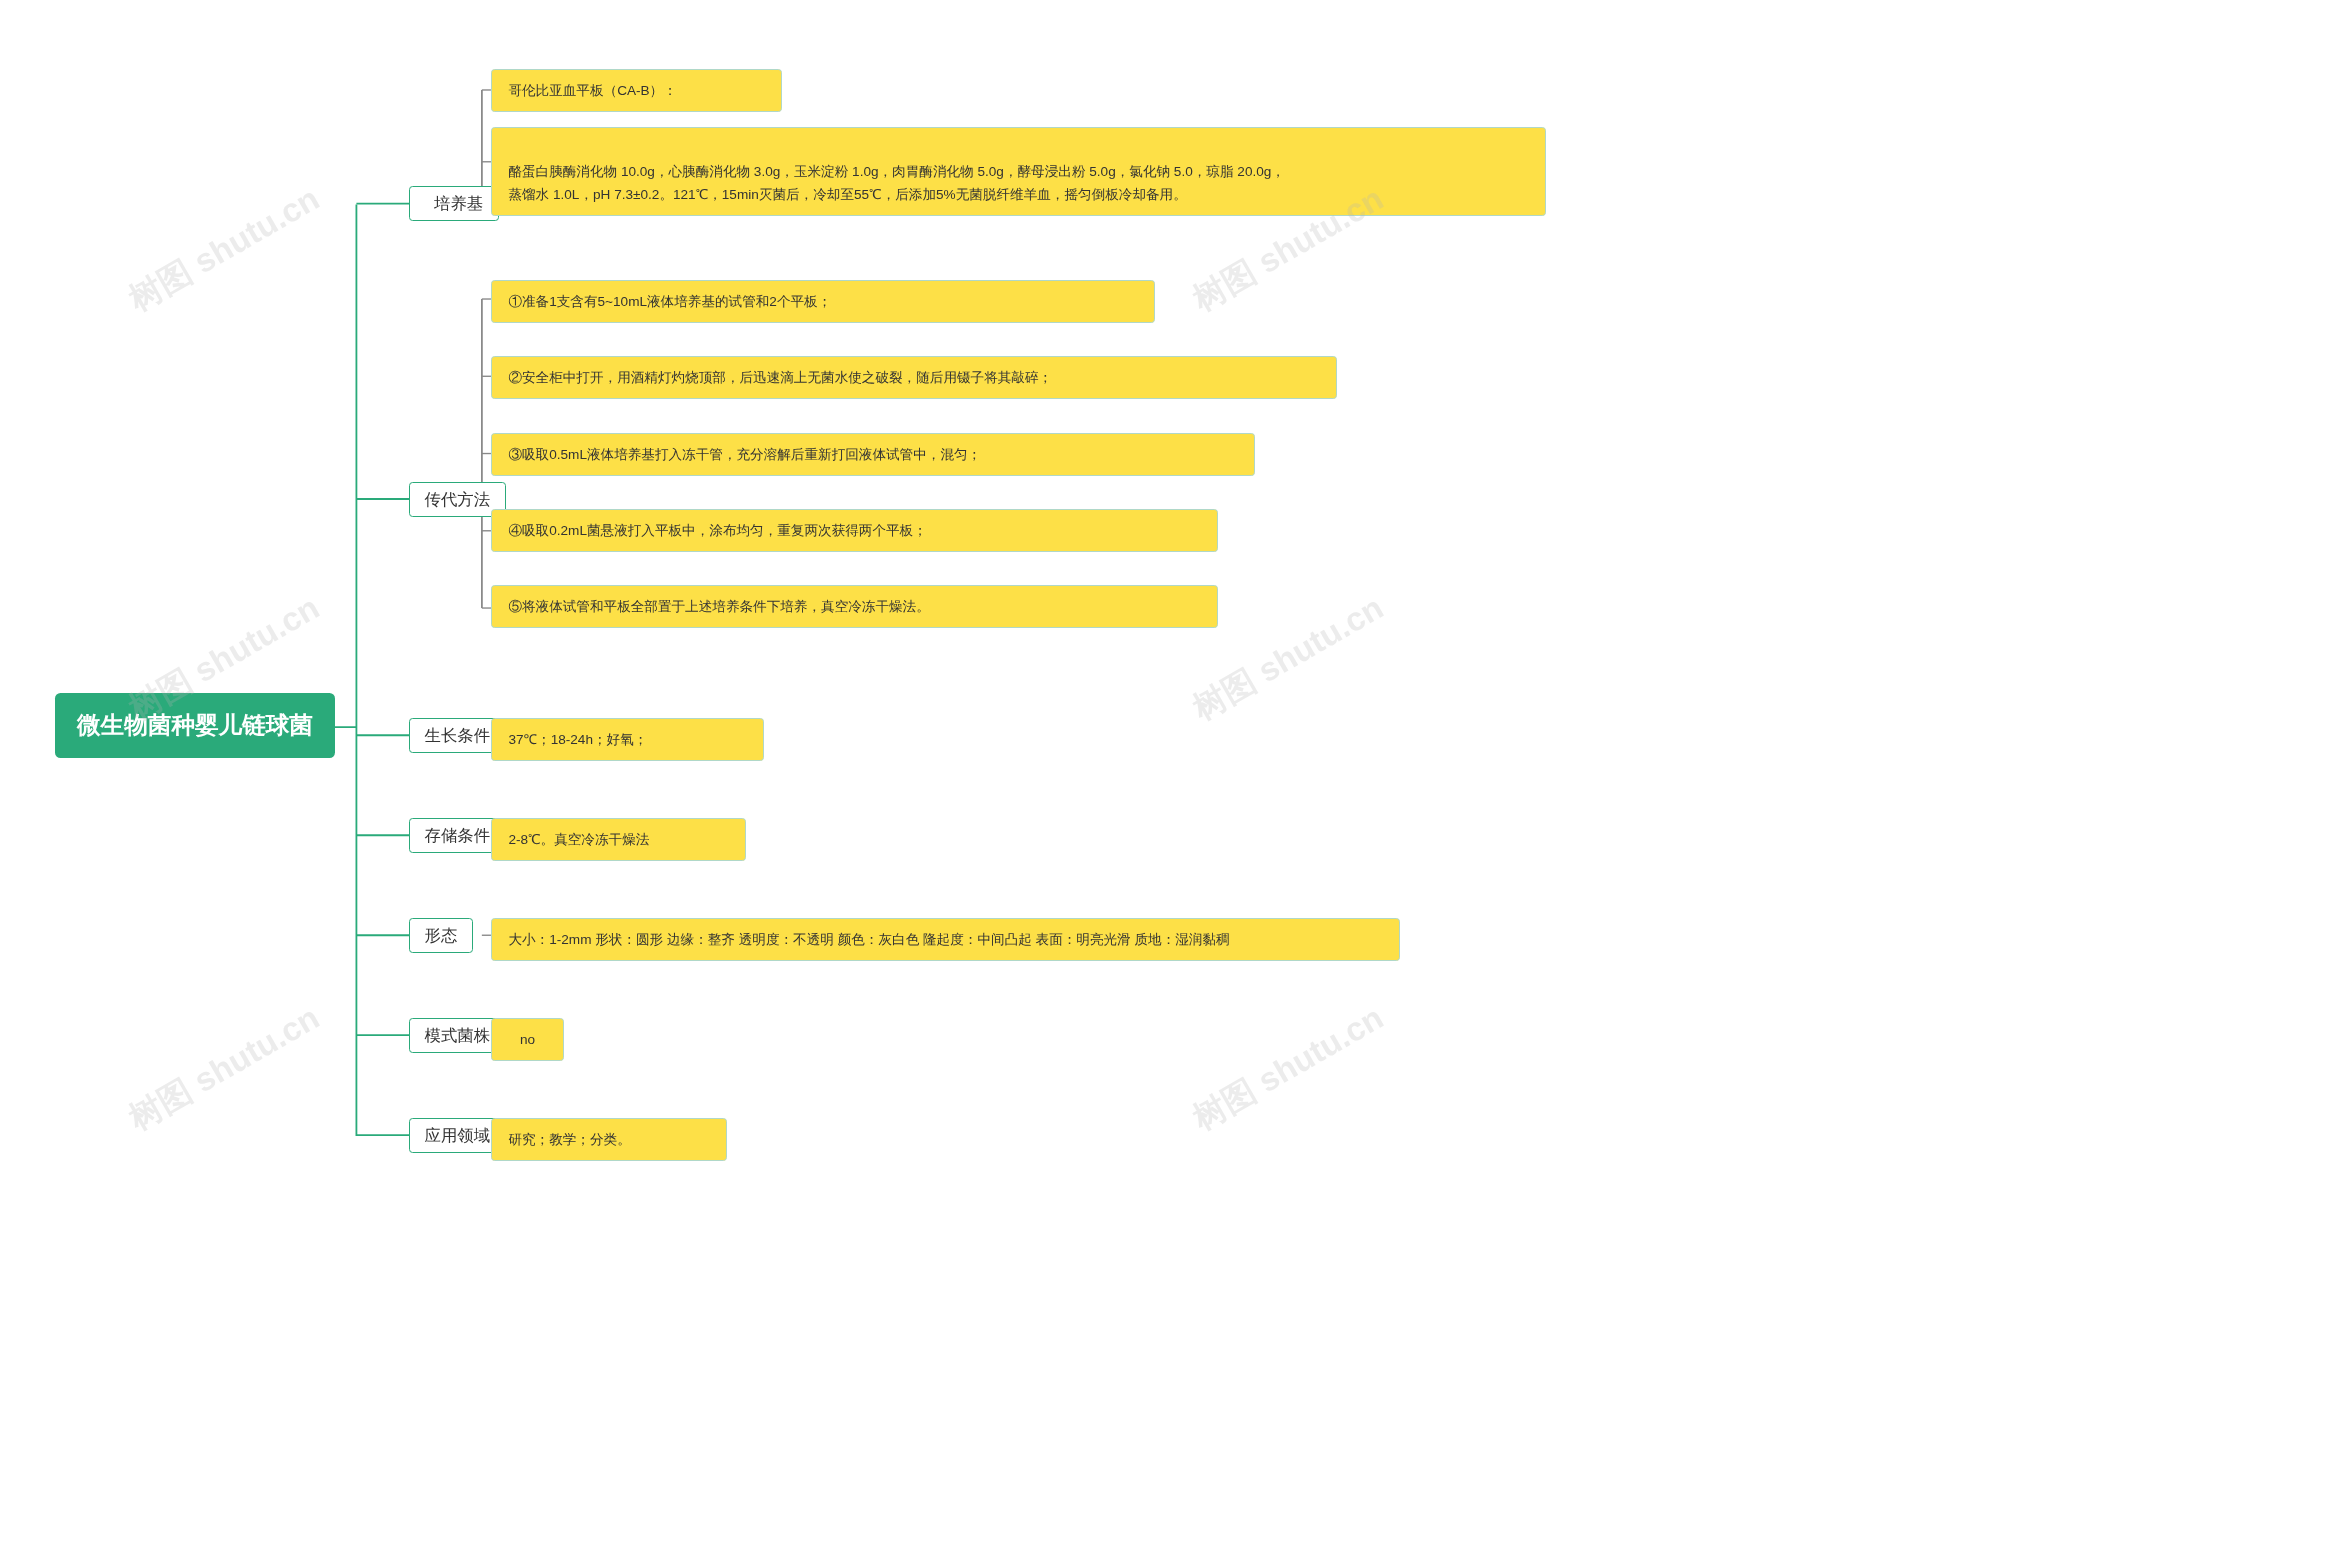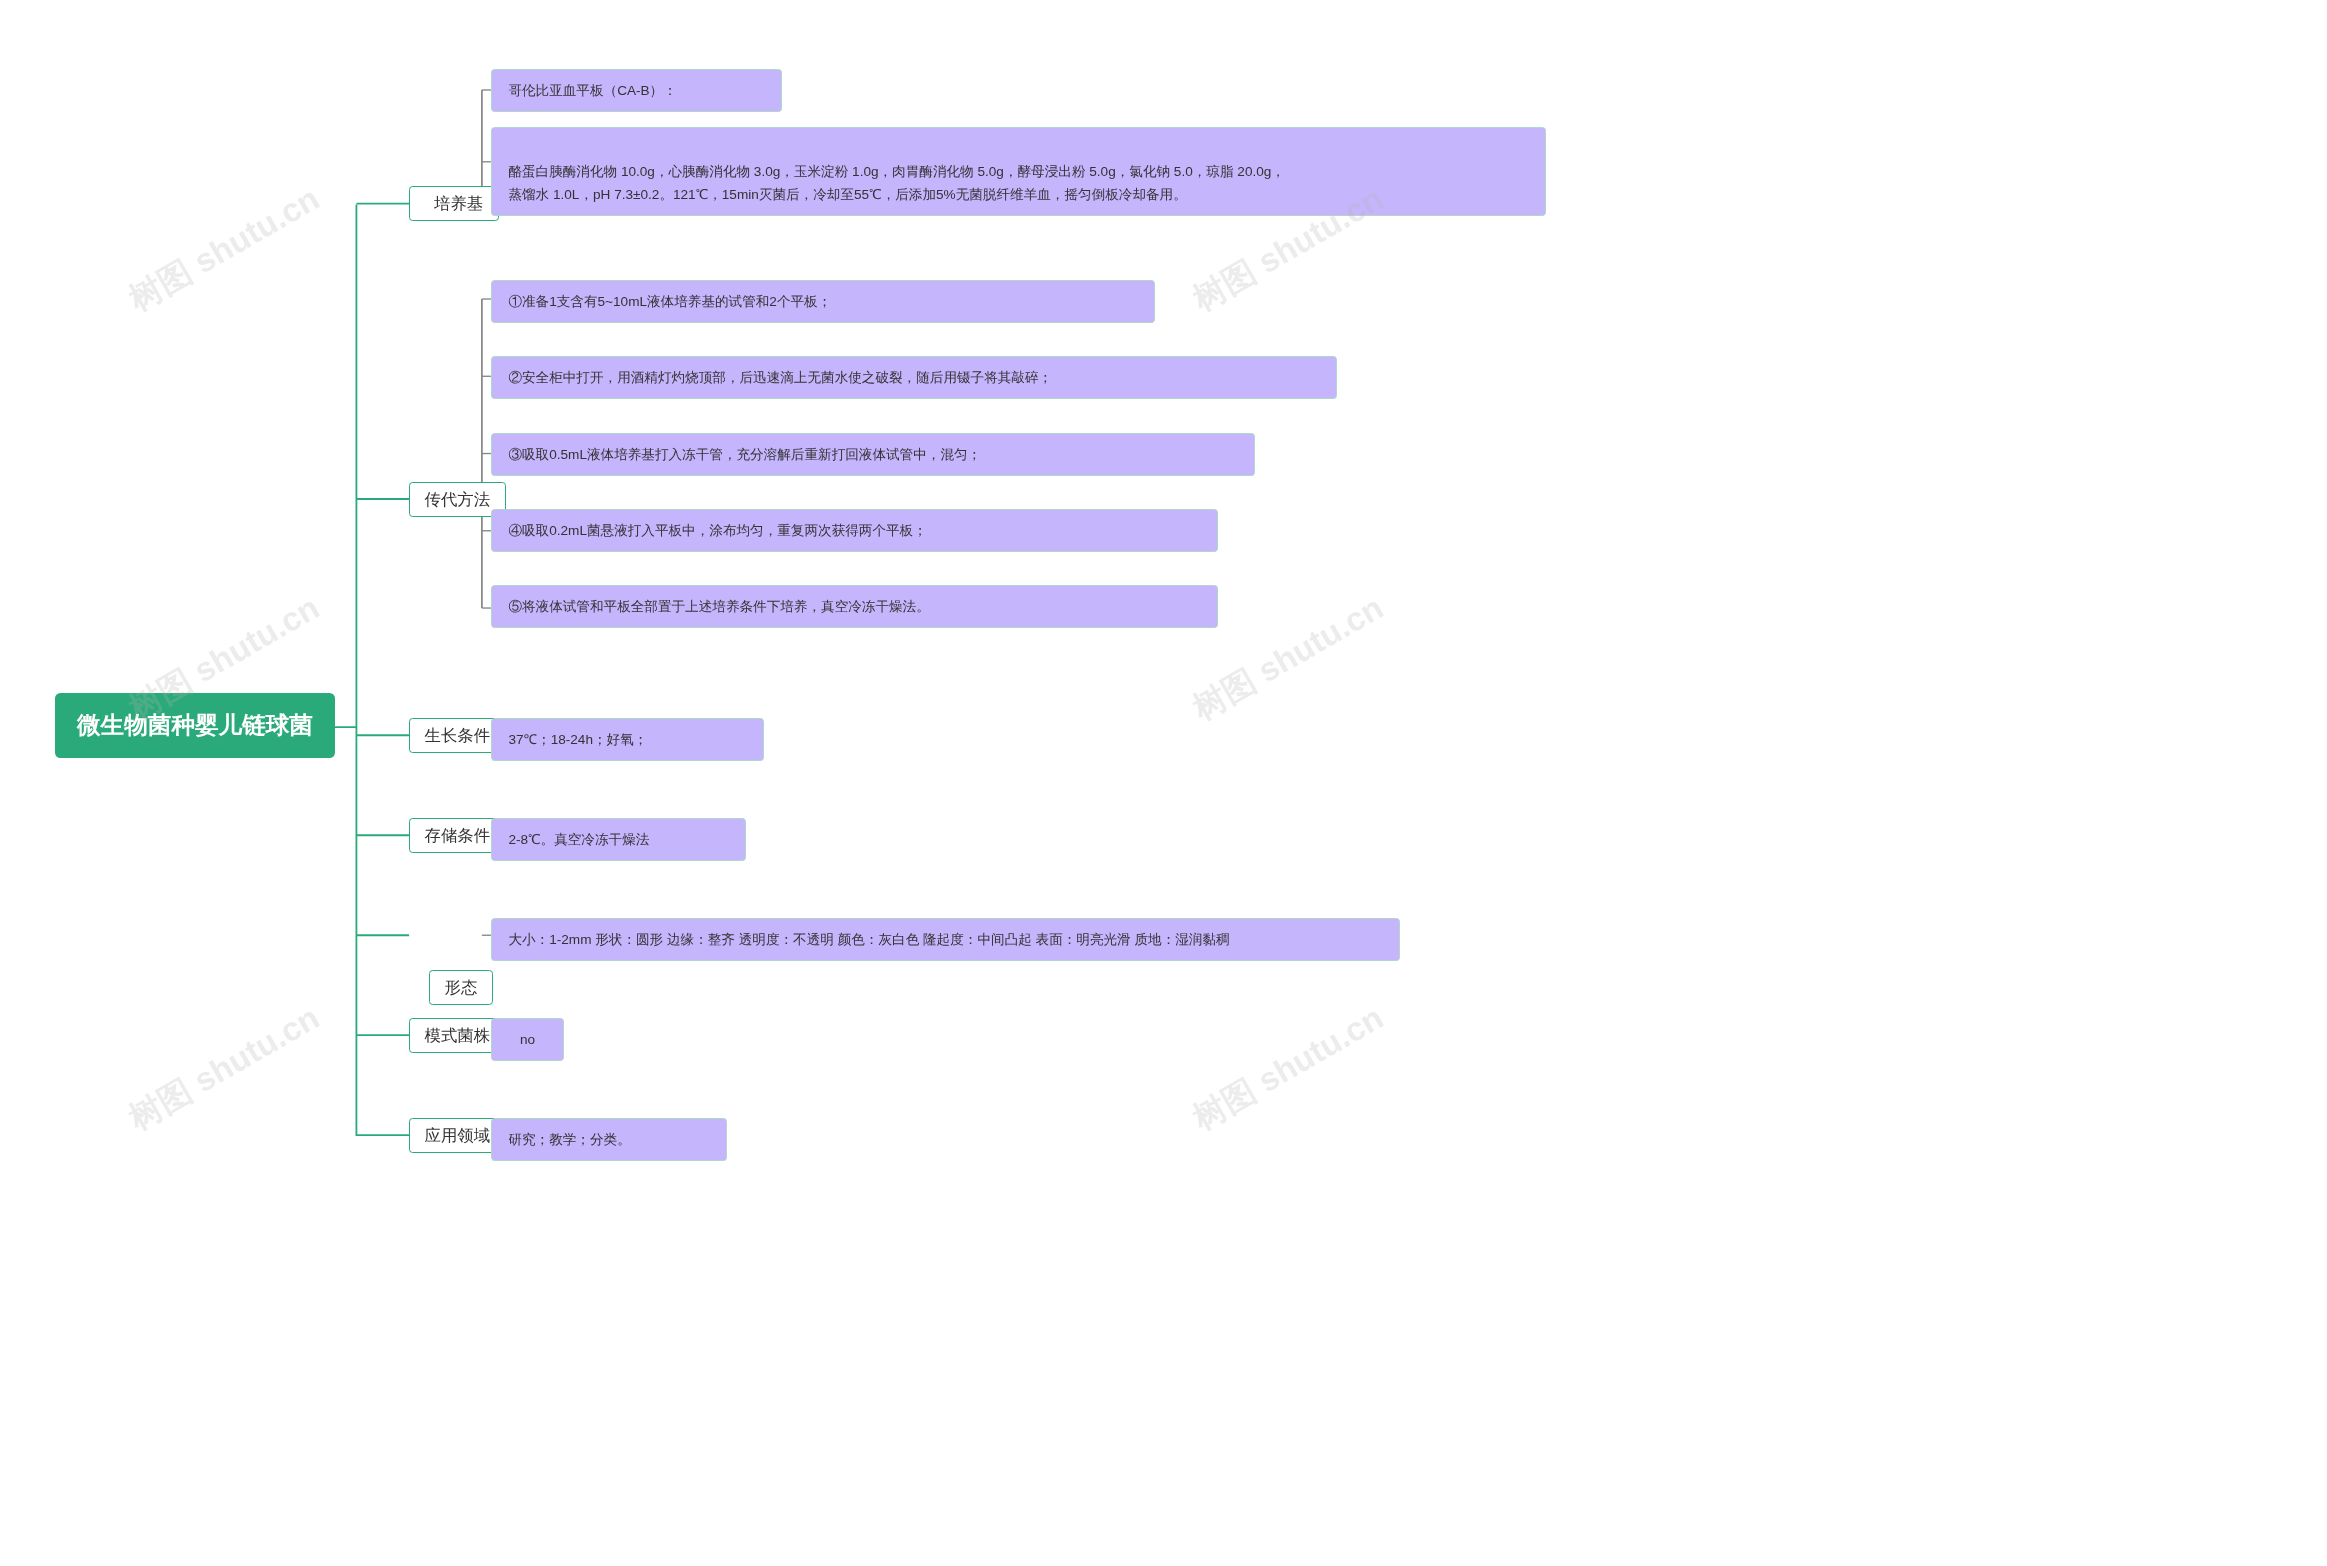--- a/index.html
+++ b/index.html
@@ -57,21 +57,21 @@
       padding: 5.5px 14.5px;
       font-size: 16.4px;
       color: #333;
       white-space: nowrap;
       z-index: 10;
     }
 
     
     .content-box {
       position: absolute;
-      background: #c4b5fd;
+      background: #fde047;
       border: 0.9px solid #b0d8c8;
       border-radius: 3.6px;
       padding: 9px 16.4px;
       font-size: 13.6px;
       color: #333;
       line-height: 1.7;
       z-index: 10;
     }
 
     
@@ -197,21 +197,21 @@
     <span>37℃；18-24h；好氧；</span>
   </div>
 
   <div class="branch-label" style="left:409px; top:818px;">
     <span>存储条件</span>
   </div>
   <div class="content-box" style="left:491px; top:818px; width:255px;">
     <span>2-8℃。真空冷冻干燥法</span>
   </div>
 
-  <div class="branch-label" style="left:409px; top:970px;margin-left:20px;">
+  <div class="branch-label" style="left:409px; top:918px;">
     <span>形态</span>
   </div>
   <div class="content-box" style="left:491px; top:918px; width:909px;">
     <span>大小：1-2mm 形状：圆形 边缘：整齐 透明度：不透明 颜色：灰白色 隆起度：中间凸起 表面：明亮光滑 质地：湿润黏稠</span>
   </div>
 
   <div class="branch-label" style="left:409px; top:1018px;">
     <span>模式菌株</span>
   </div>
   <div class="content-box" style="left:491px; top:1018px; width:73px;text-align:center;">

